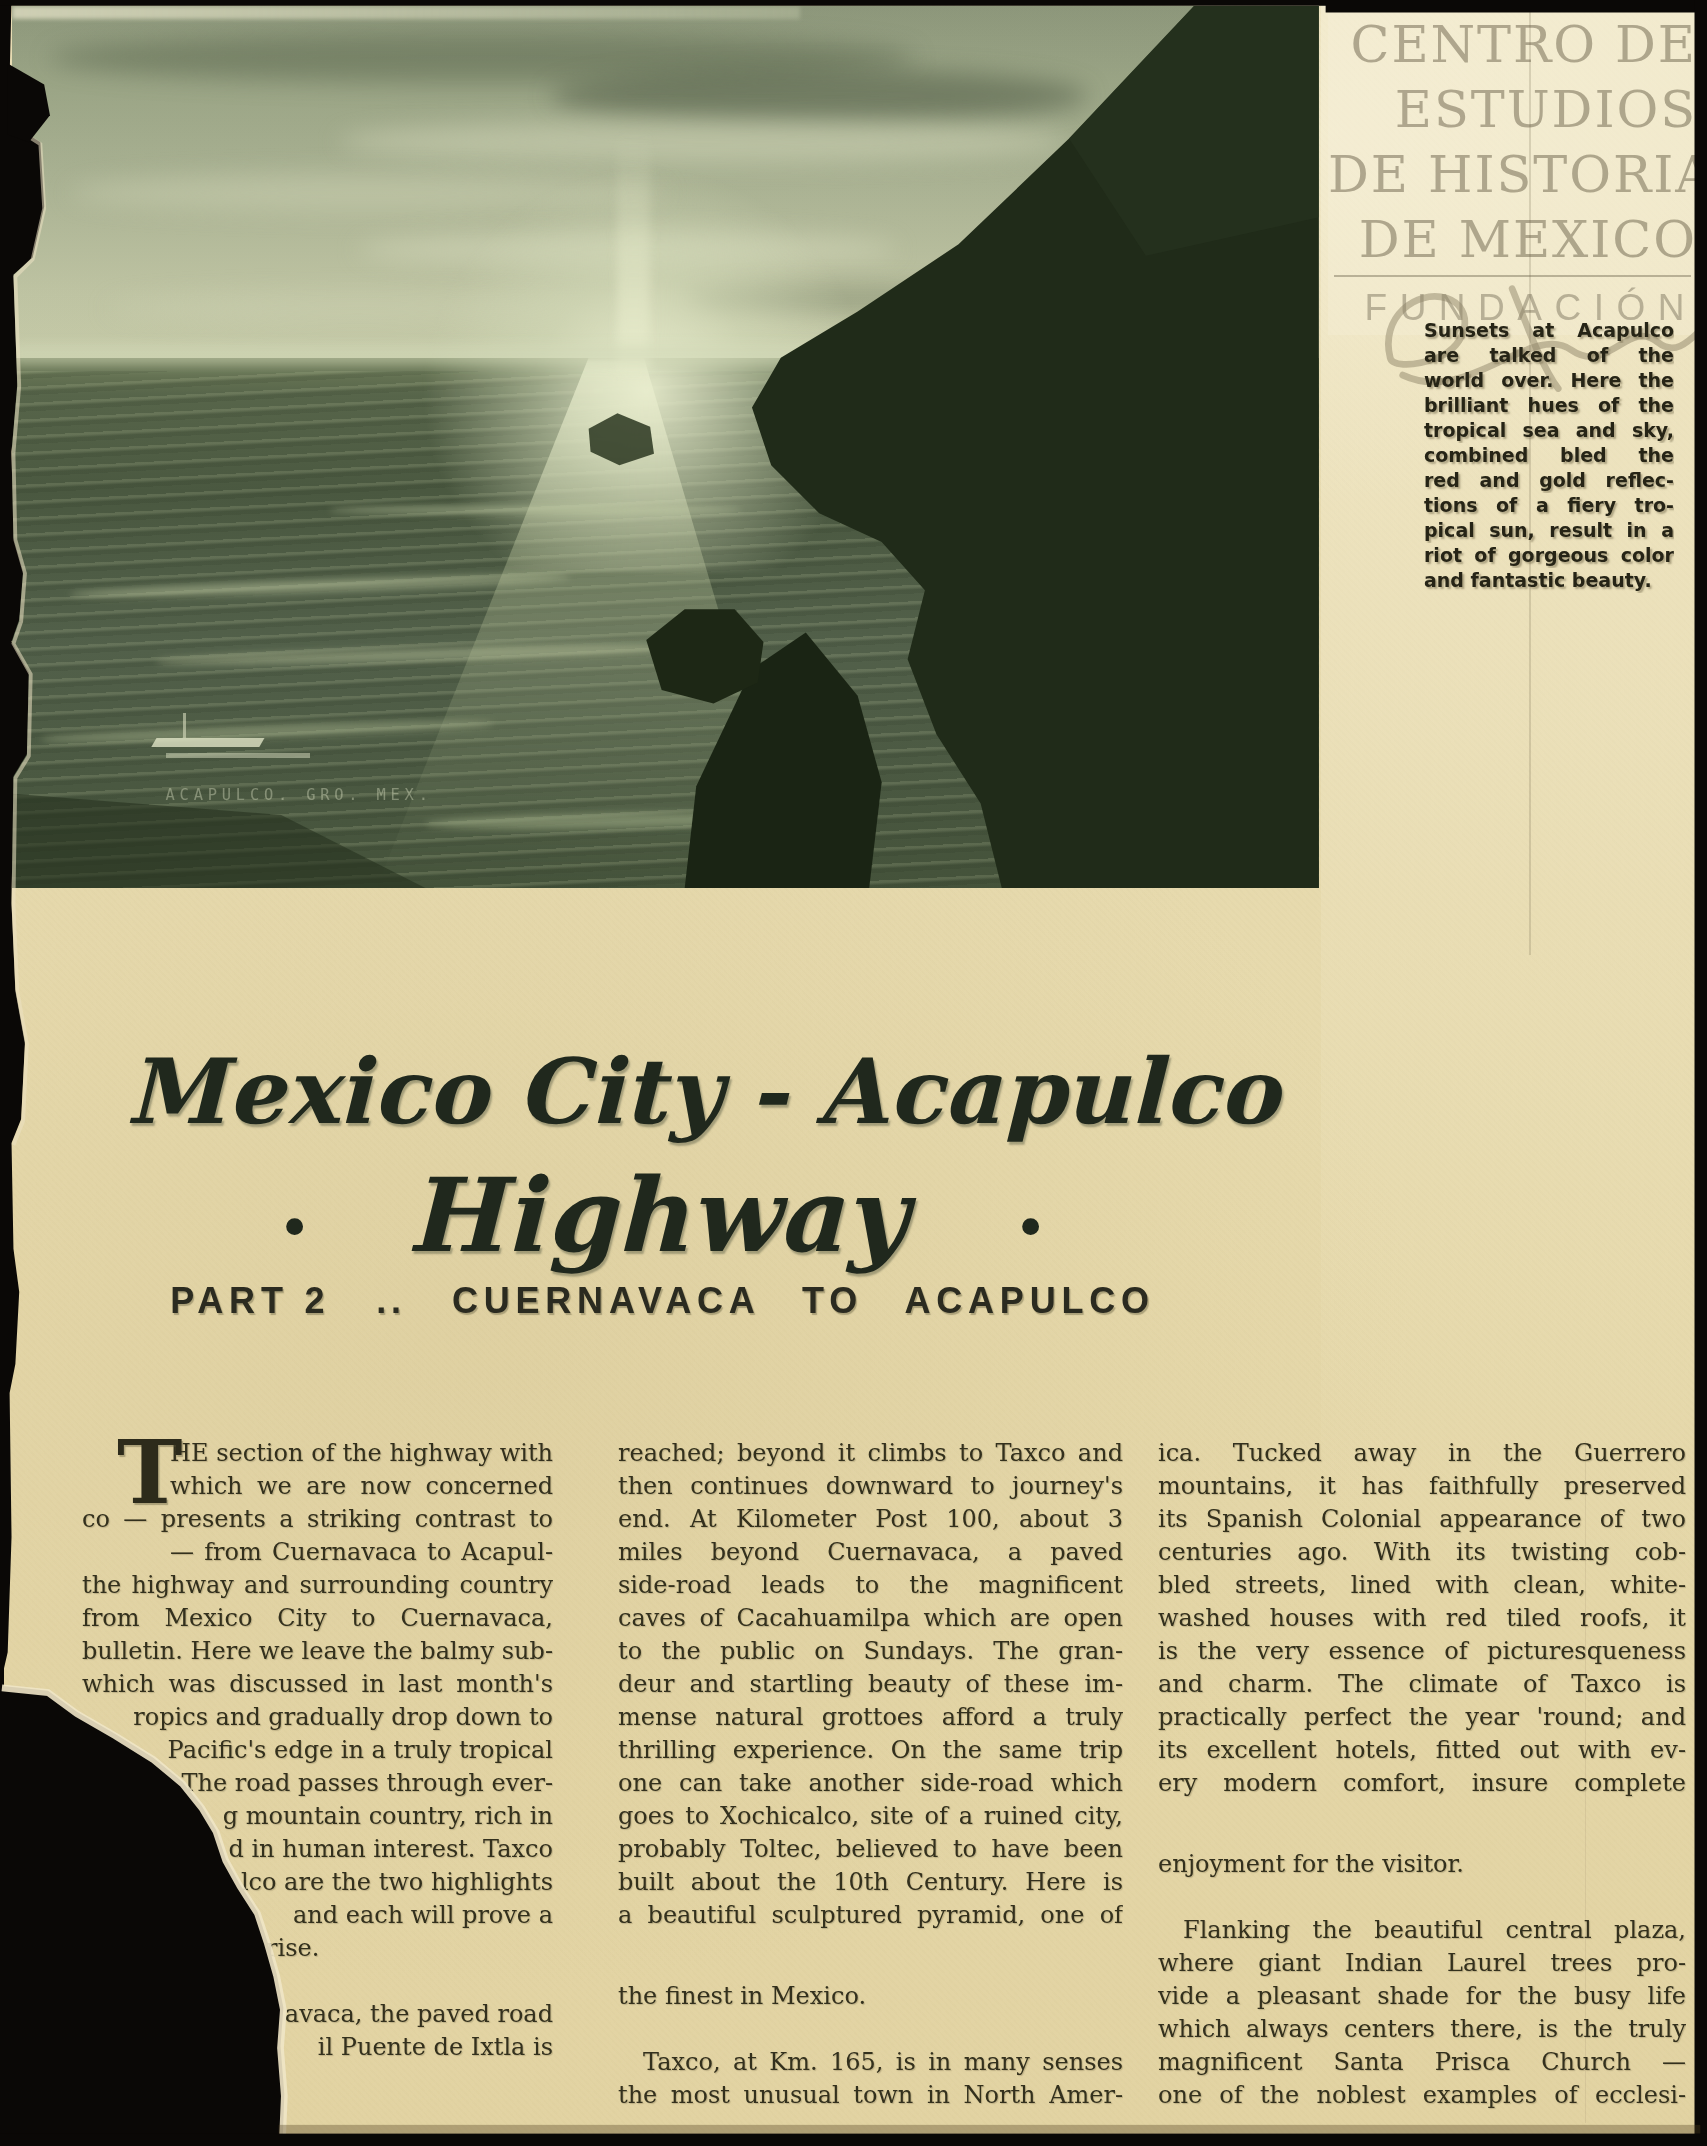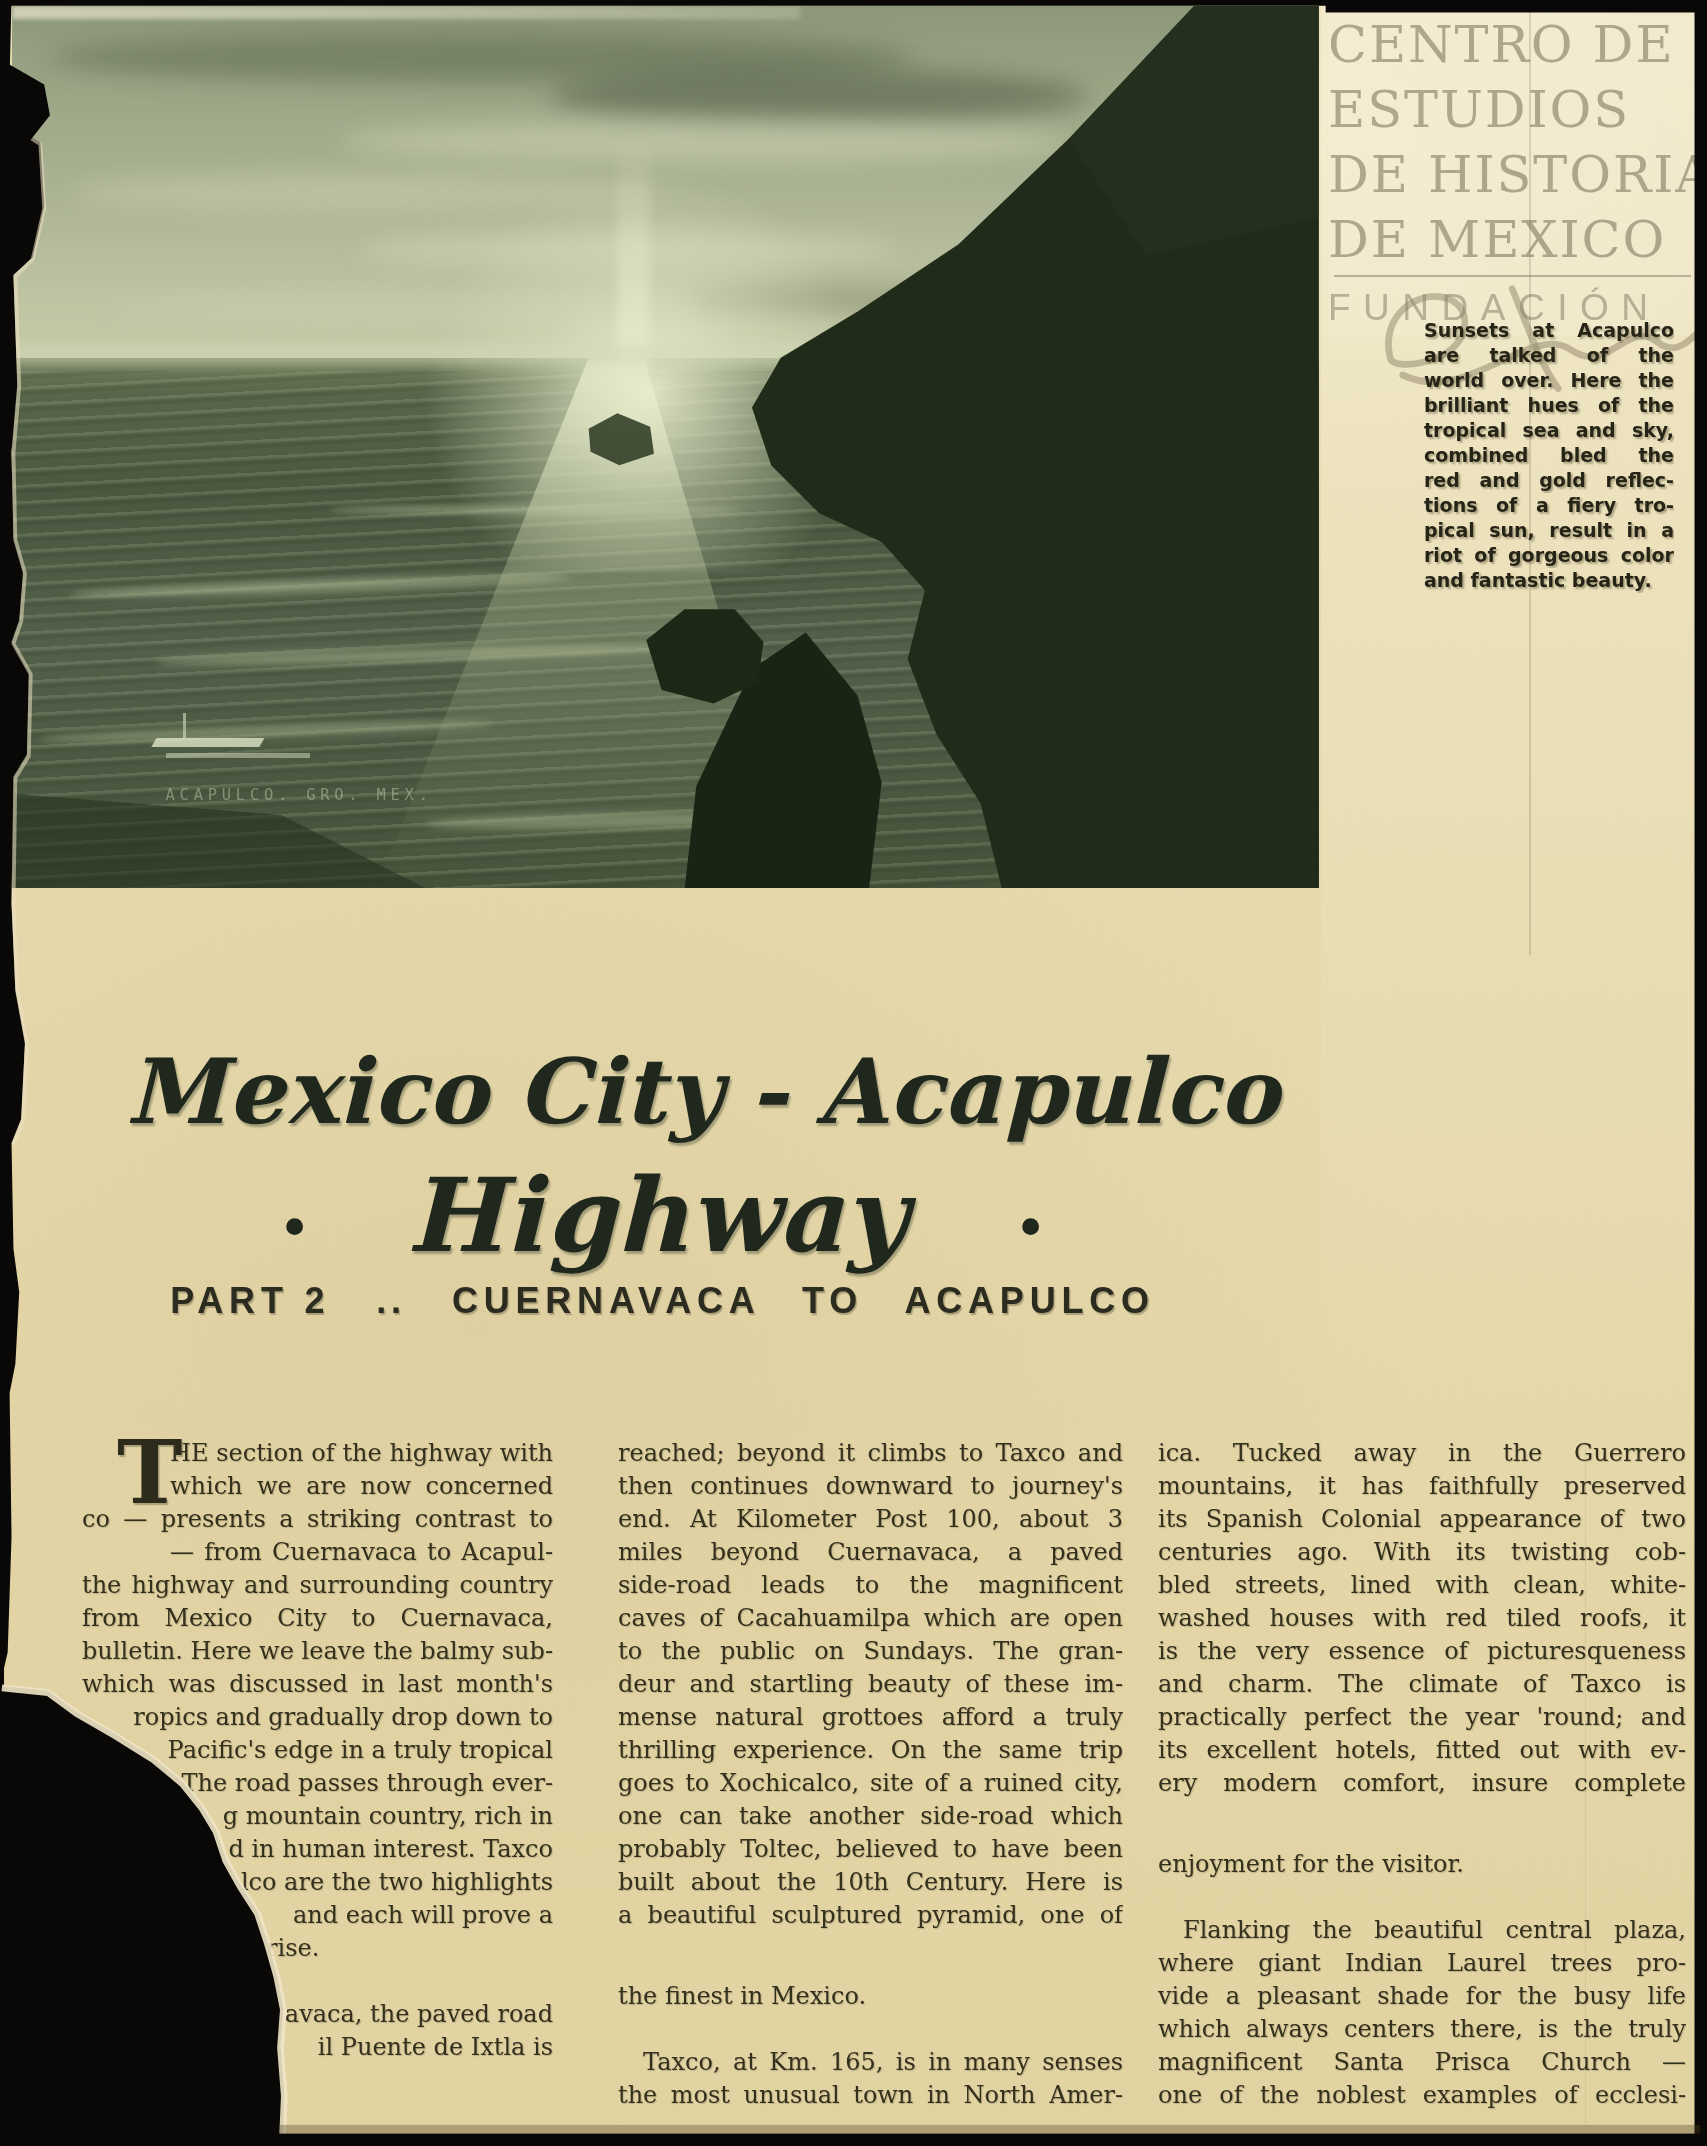--- a/index.html
+++ b/index.html
@@ -46,21 +46,21 @@
     clip-path:polygon(46% 0, 58% 0, 92% 100%, 0 100%); }
   .foam { position:absolute; border-radius:50%; filter:blur(3.8px); }
   .scratch { position:absolute; background:rgba(224,228,198,.8); }
   .photo-credit { position:absolute; left:154px; top:780px; font-family:"DejaVu Sans Mono",monospace;
     font-size:15.4px; letter-spacing:4.8px; color:rgba(226,230,200,.4); }
   .crinkle { position:absolute; left:0; top:0; width:788px; height:13.4px; filter:blur(1.9px);
     background:linear-gradient(90deg, rgba(218,217,190,.85), rgba(190,196,166,.45)); }
   .photo svg { position:absolute; left:0; top:0; }
 
   
-  .wm-block { position:absolute; left:1328px; top:11.5px; width:369px; text-align:left;
+  .wm-block { position:absolute; left:1328px; top:11.5px; width:369px; text-align:right;
     background:rgba(245,239,219,.32); padding-bottom:5.8px; }
   .wm-line { height:65px; line-height:65px; font-family:"DejaVu Serif",serif; font-size:51px;
     color:rgba(118,110,86,.55); letter-spacing:1.9px; white-space:nowrap; }
   .wm-rule { border-top:2.9px solid rgba(128,120,96,.5); margin:3.8px 5.8px 0 5.8px; }
   .wm-found { margin-top:9.6px; font-family:"Liberation Sans",sans-serif; font-size:37px;
     letter-spacing:12.5px; color:rgba(126,118,96,.5); white-space:nowrap; overflow:hidden; }
   .sig { position:absolute; left:1324px; top:229px; z-index:5; }
 
   
   .caption { position:absolute; left:1424px; top:318px; width:250px; z-index:6; }
@@ -233,22 +233,22 @@
   <div class="line j">reached; beyond it climbs to Taxco and</div>
       <div class="line j">then continues downward to journey's</div>
       <div class="line j">end. At Kilometer Post 100, about 3</div>
       <div class="line j">miles beyond Cuernavaca, a paved</div>
       <div class="line j">side-road leads to the magnificent</div>
       <div class="line j">caves of Cacahuamilpa which are open</div>
       <div class="line j">to the public on Sundays. The gran-</div>
       <div class="line j">deur and startling beauty of these im-</div>
       <div class="line j">mense natural grottoes afford a truly</div>
       <div class="line j">thrilling experience. On the same trip</div>
+      <div class="line j">one can take another side-road which</div>
       <div class="line j">goes to Xochicalco, site of a ruined city,</div>
-      <div class="line j">one can take another side-road which</div>
       <div class="line j">probably Toltec, believed to have been</div>
       <div class="line j">built about the 10th Century. Here is</div>
       <div class="line j">a beautiful sculptured pyramid, one of</div>
       <div class="line l">the finest in Mexico.</div>
       <div class="line gap"></div>
       <div class="line j i">Taxco, at Km. 165, is in many senses</div>
       <div class="line j">the most unusual town in North Amer-</div>
     </div>
   <div class="col col3">
 

